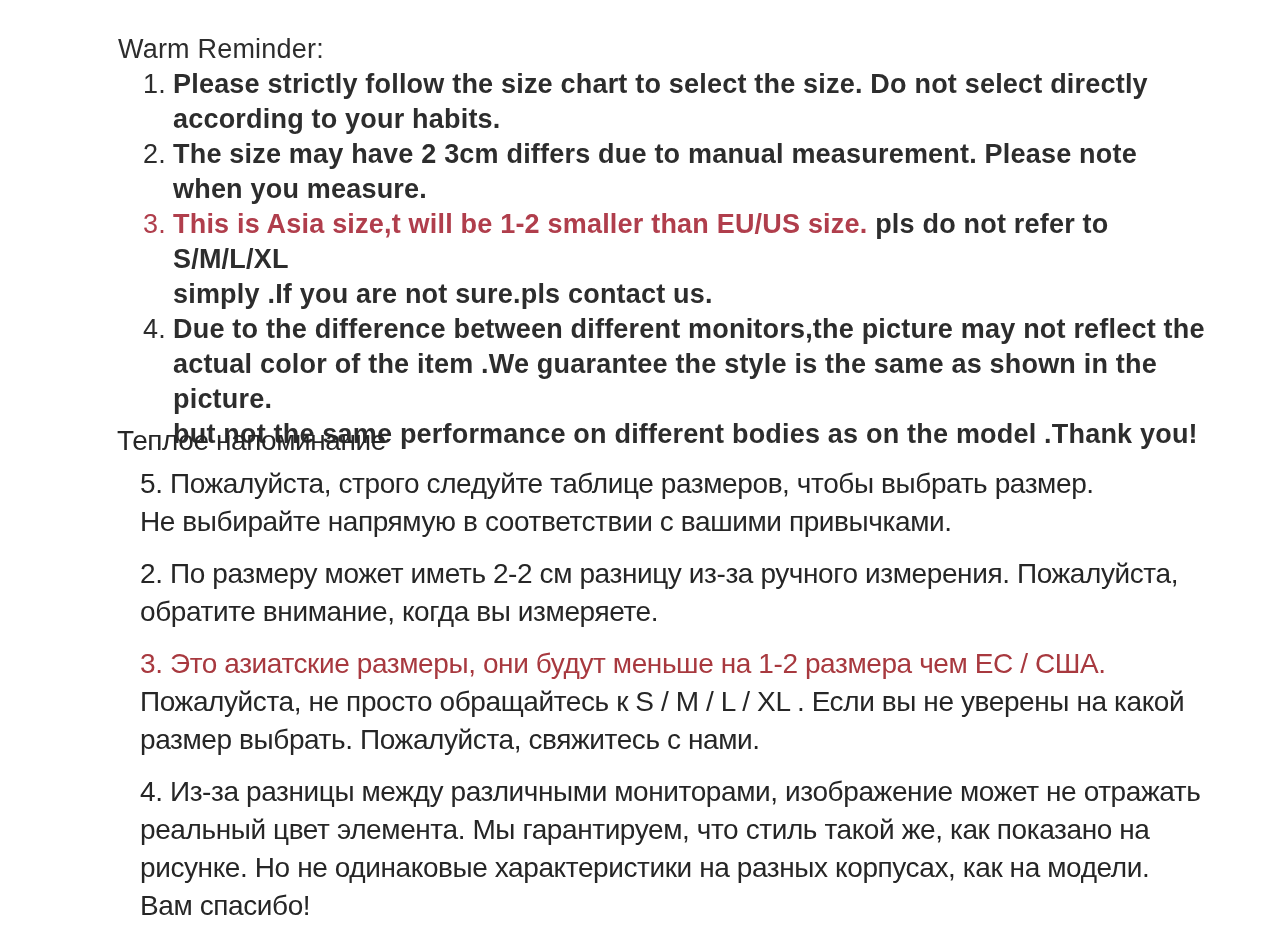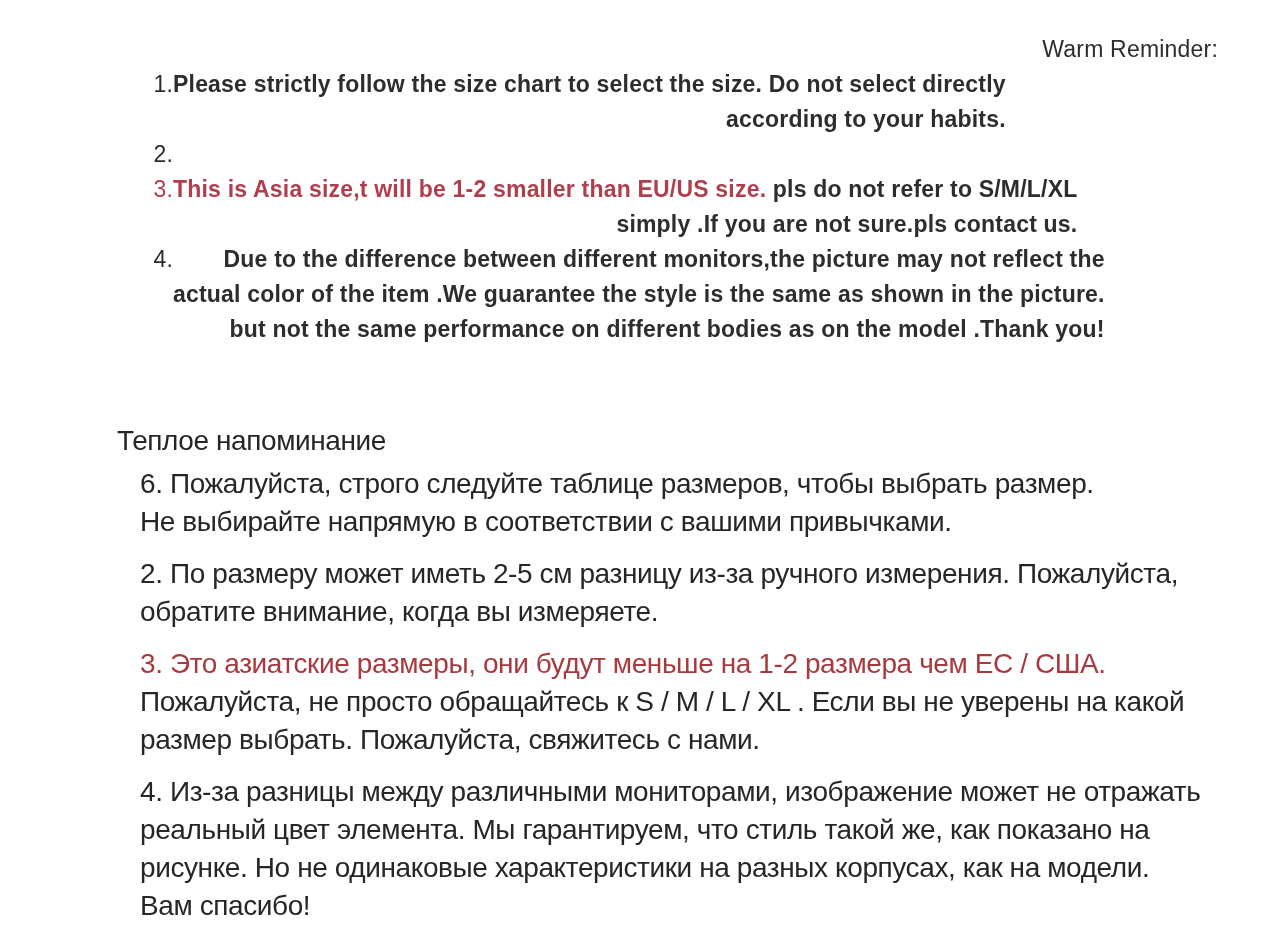--- a/index.html
+++ b/index.html
@@ -25,24 +25,23 @@
     background: var(--bg);
   }
 
   
   .en-section {
     position: absolute;
     left: 118px;
     top: 32px;
     width: 1100px;
     color: var(--en-text);
-    font-size: 23px;
+    font-size: 27px;
     line-height: 35px;
     letter-spacing: 0.2px;
-    text-align: right;
   }
   .en-heading { margin: 0; }
   .en-item {
     display: flex;
     margin-left: 25px;
   }
   .en-num {
     flex: none;
     width: 30px;
   }
@@ -81,43 +80,45 @@
     <p class="en-heading">Warm Reminder:</p>
 
     <div class="en-item">
       <span class="en-num">1.</span>
       <span class="en-txt"><span>Please strictly follow the size chart to select the size. Do not select directly
 according to your habits.</span></span>
     </div>
 
     <div class="en-item">
       <span class="en-num">2.</span>
+      <span class="en-txt"><span>The size may have 2 3cm differs due to manual measurement. Please note
+when you measure.</span></span>
     </div>
 
     <div class="en-item">
       <span class="en-num red-en">3.</span>
       <span class="en-txt"><span class="red-en">This is Asia size,t will be 1-2 smaller than EU/US size.</span><span> pls do not refer to S/M/L/XL
 simply .If you are not sure.pls contact us.</span></span>
     </div>
 
     <div class="en-item">
       <span class="en-num">4.</span>
       <span class="en-txt"><span>Due to the difference between different monitors,the picture may not reflect the
 actual color of the item .We guarantee the style is the same as shown in the picture.
 but not the same performance on different bodies as on the model .Thank you!</span></span>
     </div>
   </div>
 
   <div class="ru-section">
     <p class="ru-heading">Теплое напоминание</p>
 
-    <p class="ru-item"><span>6. Пожалуйста, строго следуйте таблице размеров, чтобы выбрать размер.
+    <p class="ru-item"><span>5. Пожалуйста, строго следуйте таблице размеров, чтобы выбрать размер.
 Не выбирайте напрямую в соответствии с вашими привычками.</span></p>
 
-    <p class="ru-item"><span>2. По размеру может иметь 2-5 см разницу из-за ручного измерения. Пожалуйста,
+    <p class="ru-item"><span>2. По размеру может иметь 2-2 см разницу из-за ручного измерения. Пожалуйста,
 обратите внимание, когда вы измеряете.</span></p>
 
     <p class="ru-item"><span class="red-ru">3. Это азиатские размеры, они будут меньше на 1-2 размера чем ЕС / США.</span><span>
 Пожалуйста, не просто обращайтесь к S / M / L / XL . Если вы не уверены на какой
 размер выбрать. Пожалуйста, свяжитесь с нами.</span></p>
 
     <p class="ru-item"><span>4. Из-за разницы между различными мониторами, изображение может не отражать
 реальный цвет элемента. Мы гарантируем, что стиль такой же, как показано на
 рисунке. Но не одинаковые характеристики на разных корпусах, как на модели.
 Вам спасибо!</span></p>

